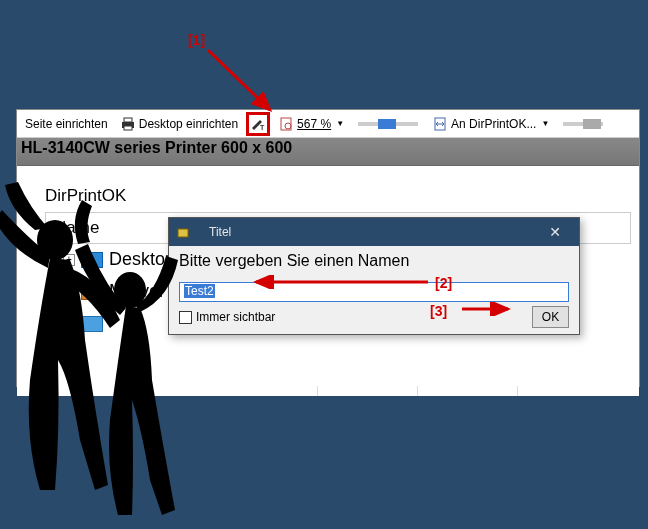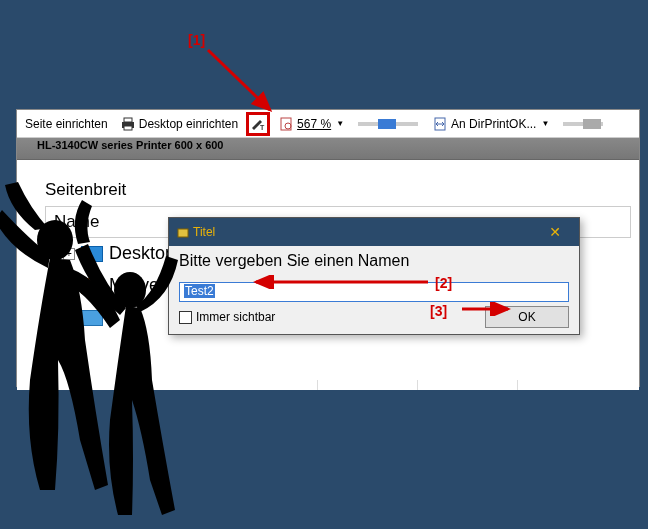--- a/index.html
+++ b/index.html
@@ -35,24 +35,24 @@
   .zoom-num { color: #000; text-decoration: underline; }
   .dropdown-arrow { font-size: 8px; margin-left: 2px; }
   .slider {
     width: 60px; height: 4px; background: #ccc; position: relative; margin: 0 6px;
   }
   .slider-thumb {
     position: absolute; width: 18px; height: 10px; background: #3a7bd5; top: -3px; left: 20px;
   }
   .slider-thumb.right { left: 20px; background: #aaa; }
   .printer-bar {
-    height: 22px;
+    height: 28px;
     background: linear-gradient(#888,#777);
-    color: #000; font-weight: bold; font-size: 11px;
-    padding: 1px 20px;
+    color: #000; font-weight: bold; font-size: 16px;
+    padding: 1px 4px;
     border-bottom: 1px solid #666;
   }
   .canvas-area {
     background: #fff;
     position: relative;
     height: calc(100% - 46px);
     padding: 20px 8px 8px 28px;
   }
   .app-title { font-size: 17px; color: #000; }
   .col-hdr {
@@ -83,36 +83,36 @@
   
   .dialog {
     position: absolute;
     left: 168px; top: 217px;
     width: 412px; height: 118px;
     background: #f0f0f0;
     border: 1px solid #555;
     box-shadow: 3px 3px 8px rgba(0,0,0,0.3);
   }
   .dlg-title {
-    height: 28px; background: #2a4a6b; color: #eab308;
-    display: flex; align-items: center; padding: 0 6px; gap: 2px;
+    height: 28px; background: #2a4a6b; color: #e5e5e5;
+    display: flex; align-items: center; padding: 0 6px; gap: 18px;
     font-size: 12px;
   }
   .dlg-close { margin-left: auto; width: 36px; text-align: center; font-size: 14px; cursor: pointer; }
   .dlg-body { padding: 6px 10px; }
   .dlg-label { font-size: 16px; color: #000; margin-bottom: 4px; }
   .dlg-input {
     width: 100%; height: 20px; border: 1px solid #3a7bd5;
     background: #fff; padding: 1px 4px; font-size: 12px; margin-top: 12px;
   }
   .dlg-input-sel { background: #3a7bd5; color: #fff; display: inline-block; padding: 0 1px; }
   .dlg-foot { display: flex; align-items: center; margin-top: 4px; }
   .chk { width: 13px; height: 13px; border: 1px solid #333; background: #fff; margin-right: 4px; display: inline-block; }
   .ok-btn {
-    margin-left: auto; width: 84px; height: 22px; background: #e1e1e1;
+    margin-left: auto; width: 37px; height: 22px; background: #e1e1e1;
     border: 1px solid #888; font-size: 12px; cursor: pointer;
   }
   
   .anno { position: absolute; color: #d40000; font-weight: bold; font-size: 14px; pointer-events: none; }
   
   .silhouette { position: absolute; pointer-events: none; }
 </style>
 </head>
 <body>
 
@@ -165,21 +165,21 @@
     <div class="slider" style="width:40px">
       <div class="slider-thumb right"></div>
     </div>
   </div>
 
   <div class="printer-bar">
     <span>HL-3140CW series Printer 600 x 600</span>
   </div>
 
   <div class="canvas-area">
-    <div class="app-title">Seitenbreit</div>
+    <div class="app-title">DirPrintOK</div>
     <div class="col-hdr">
       <span>Name</span>
     </div>
     <div class="row">
       <span class="plus-icon">+</span>
       <span class="row-icon desktop-icon"></span>
       <span>Desktop</span>
     </div>
     <div class="row">
       <span class="plus-icon">+</span>

